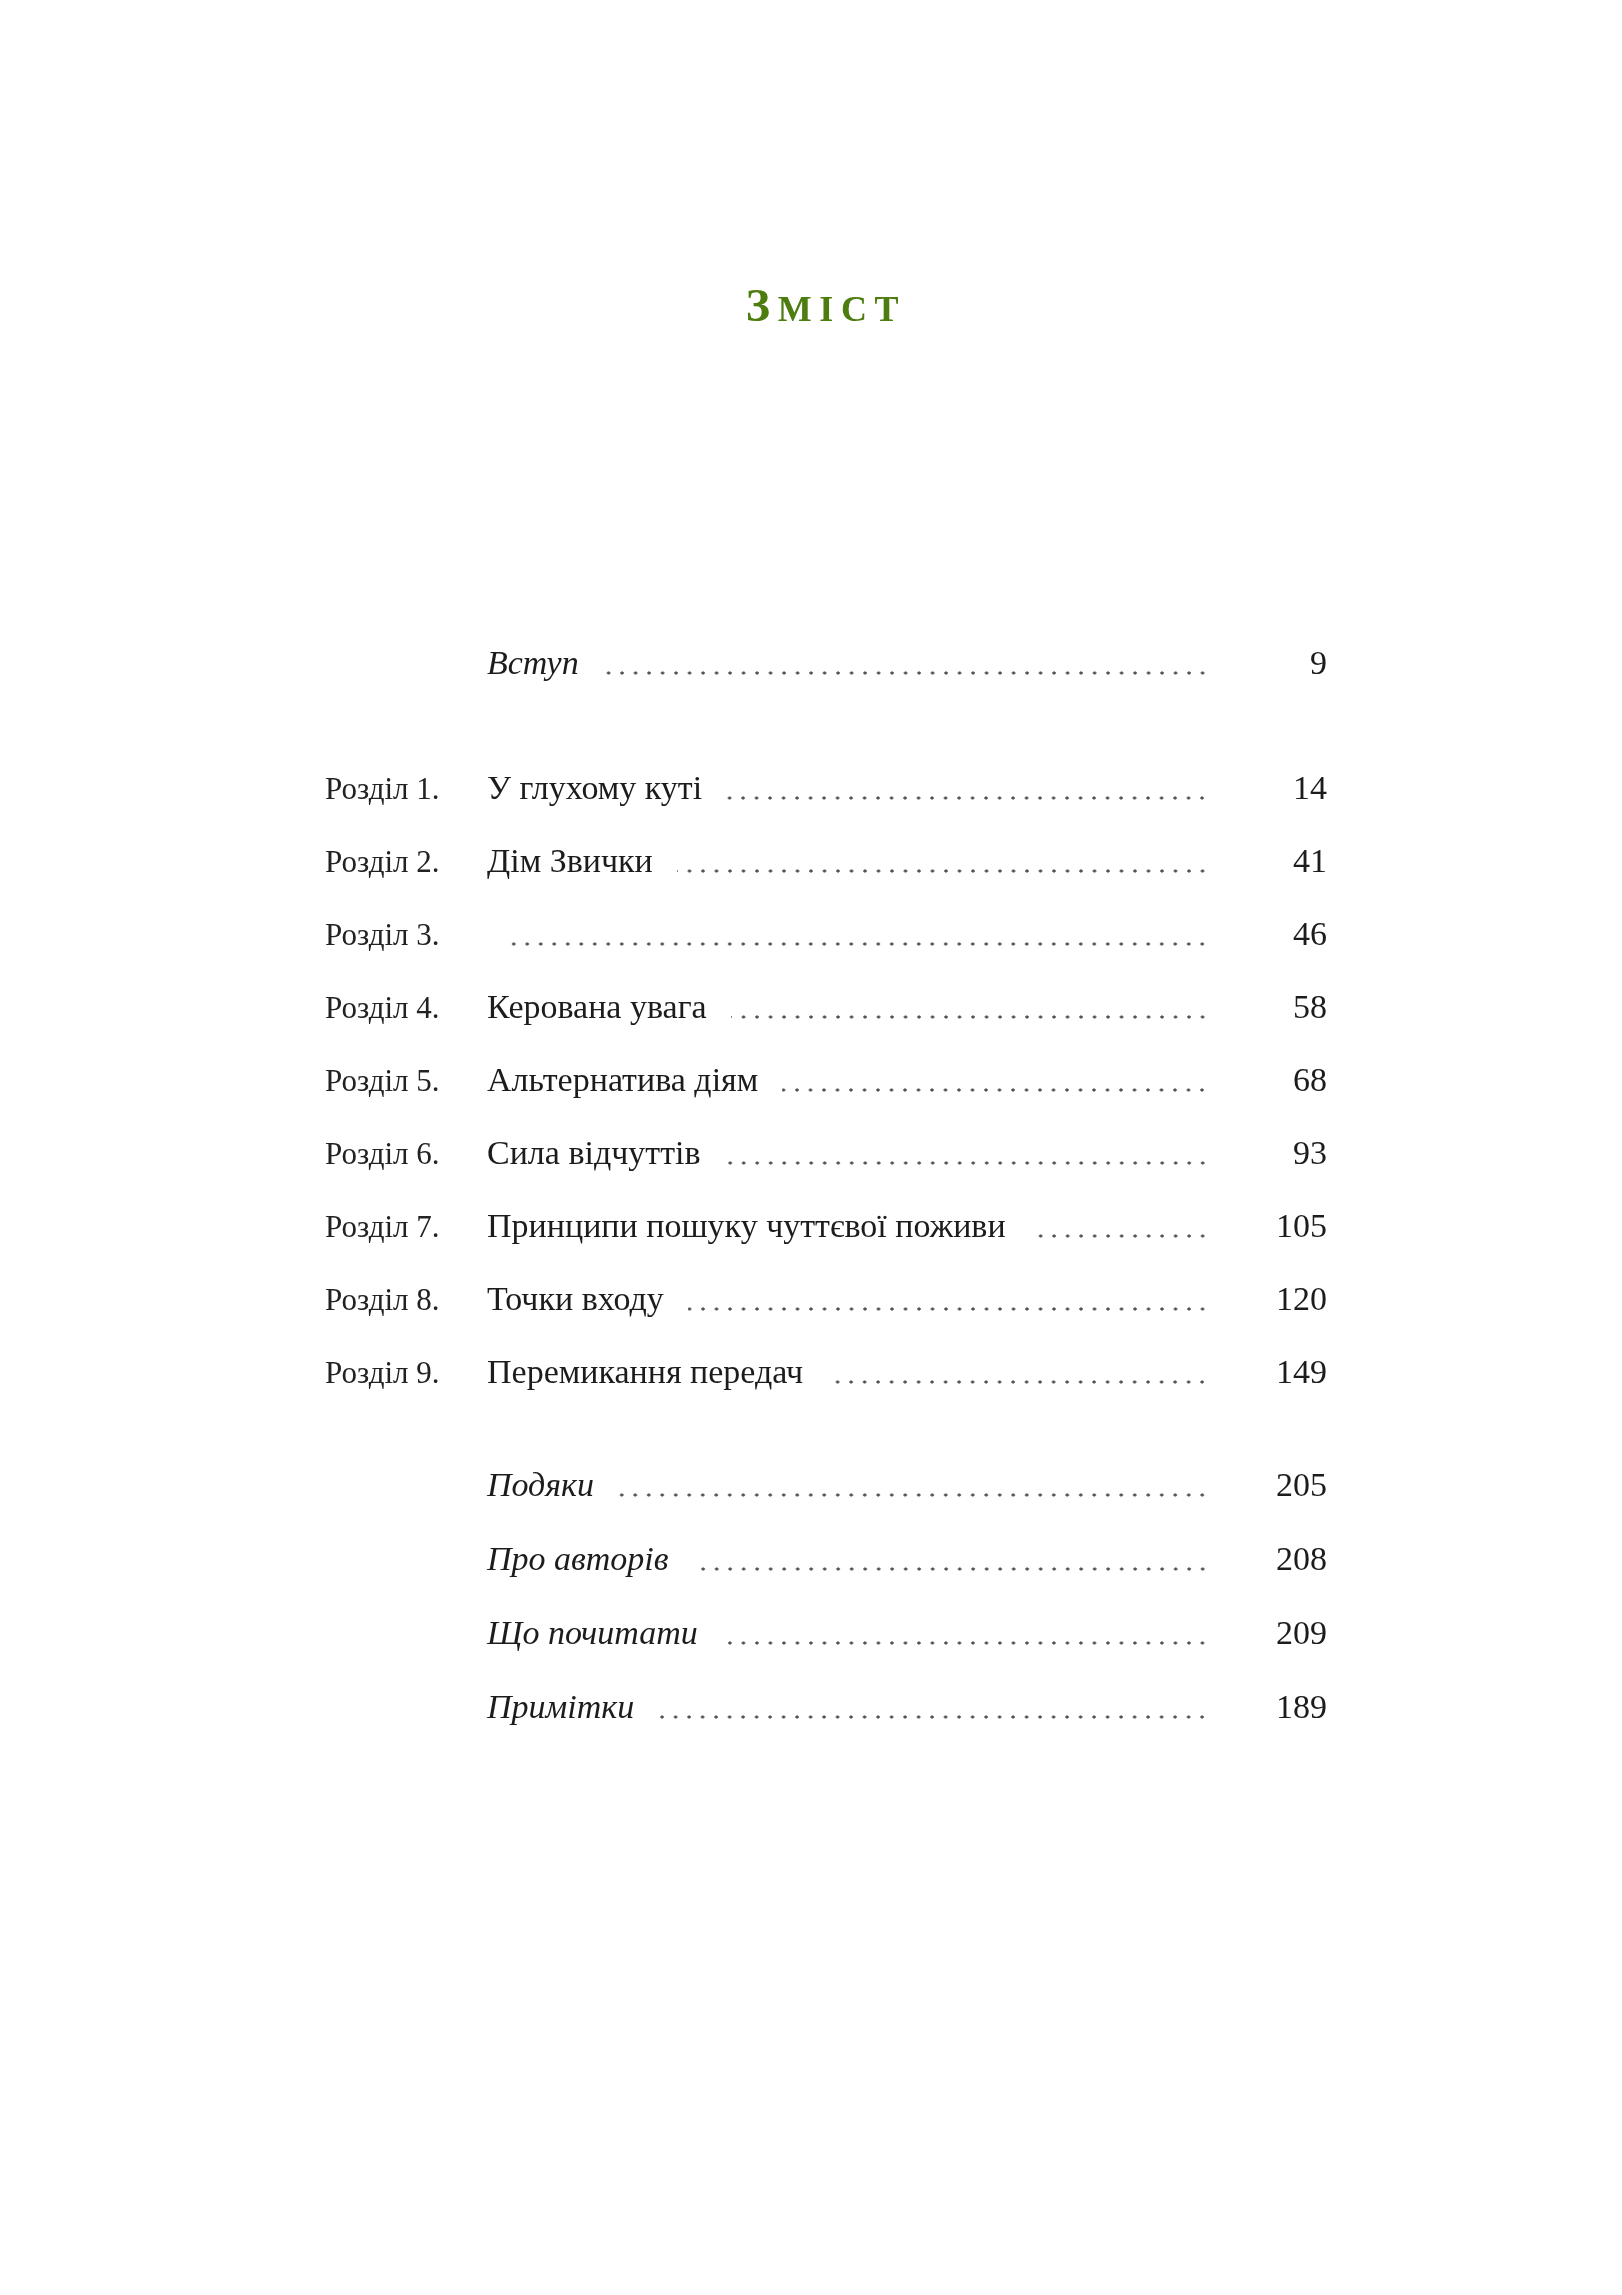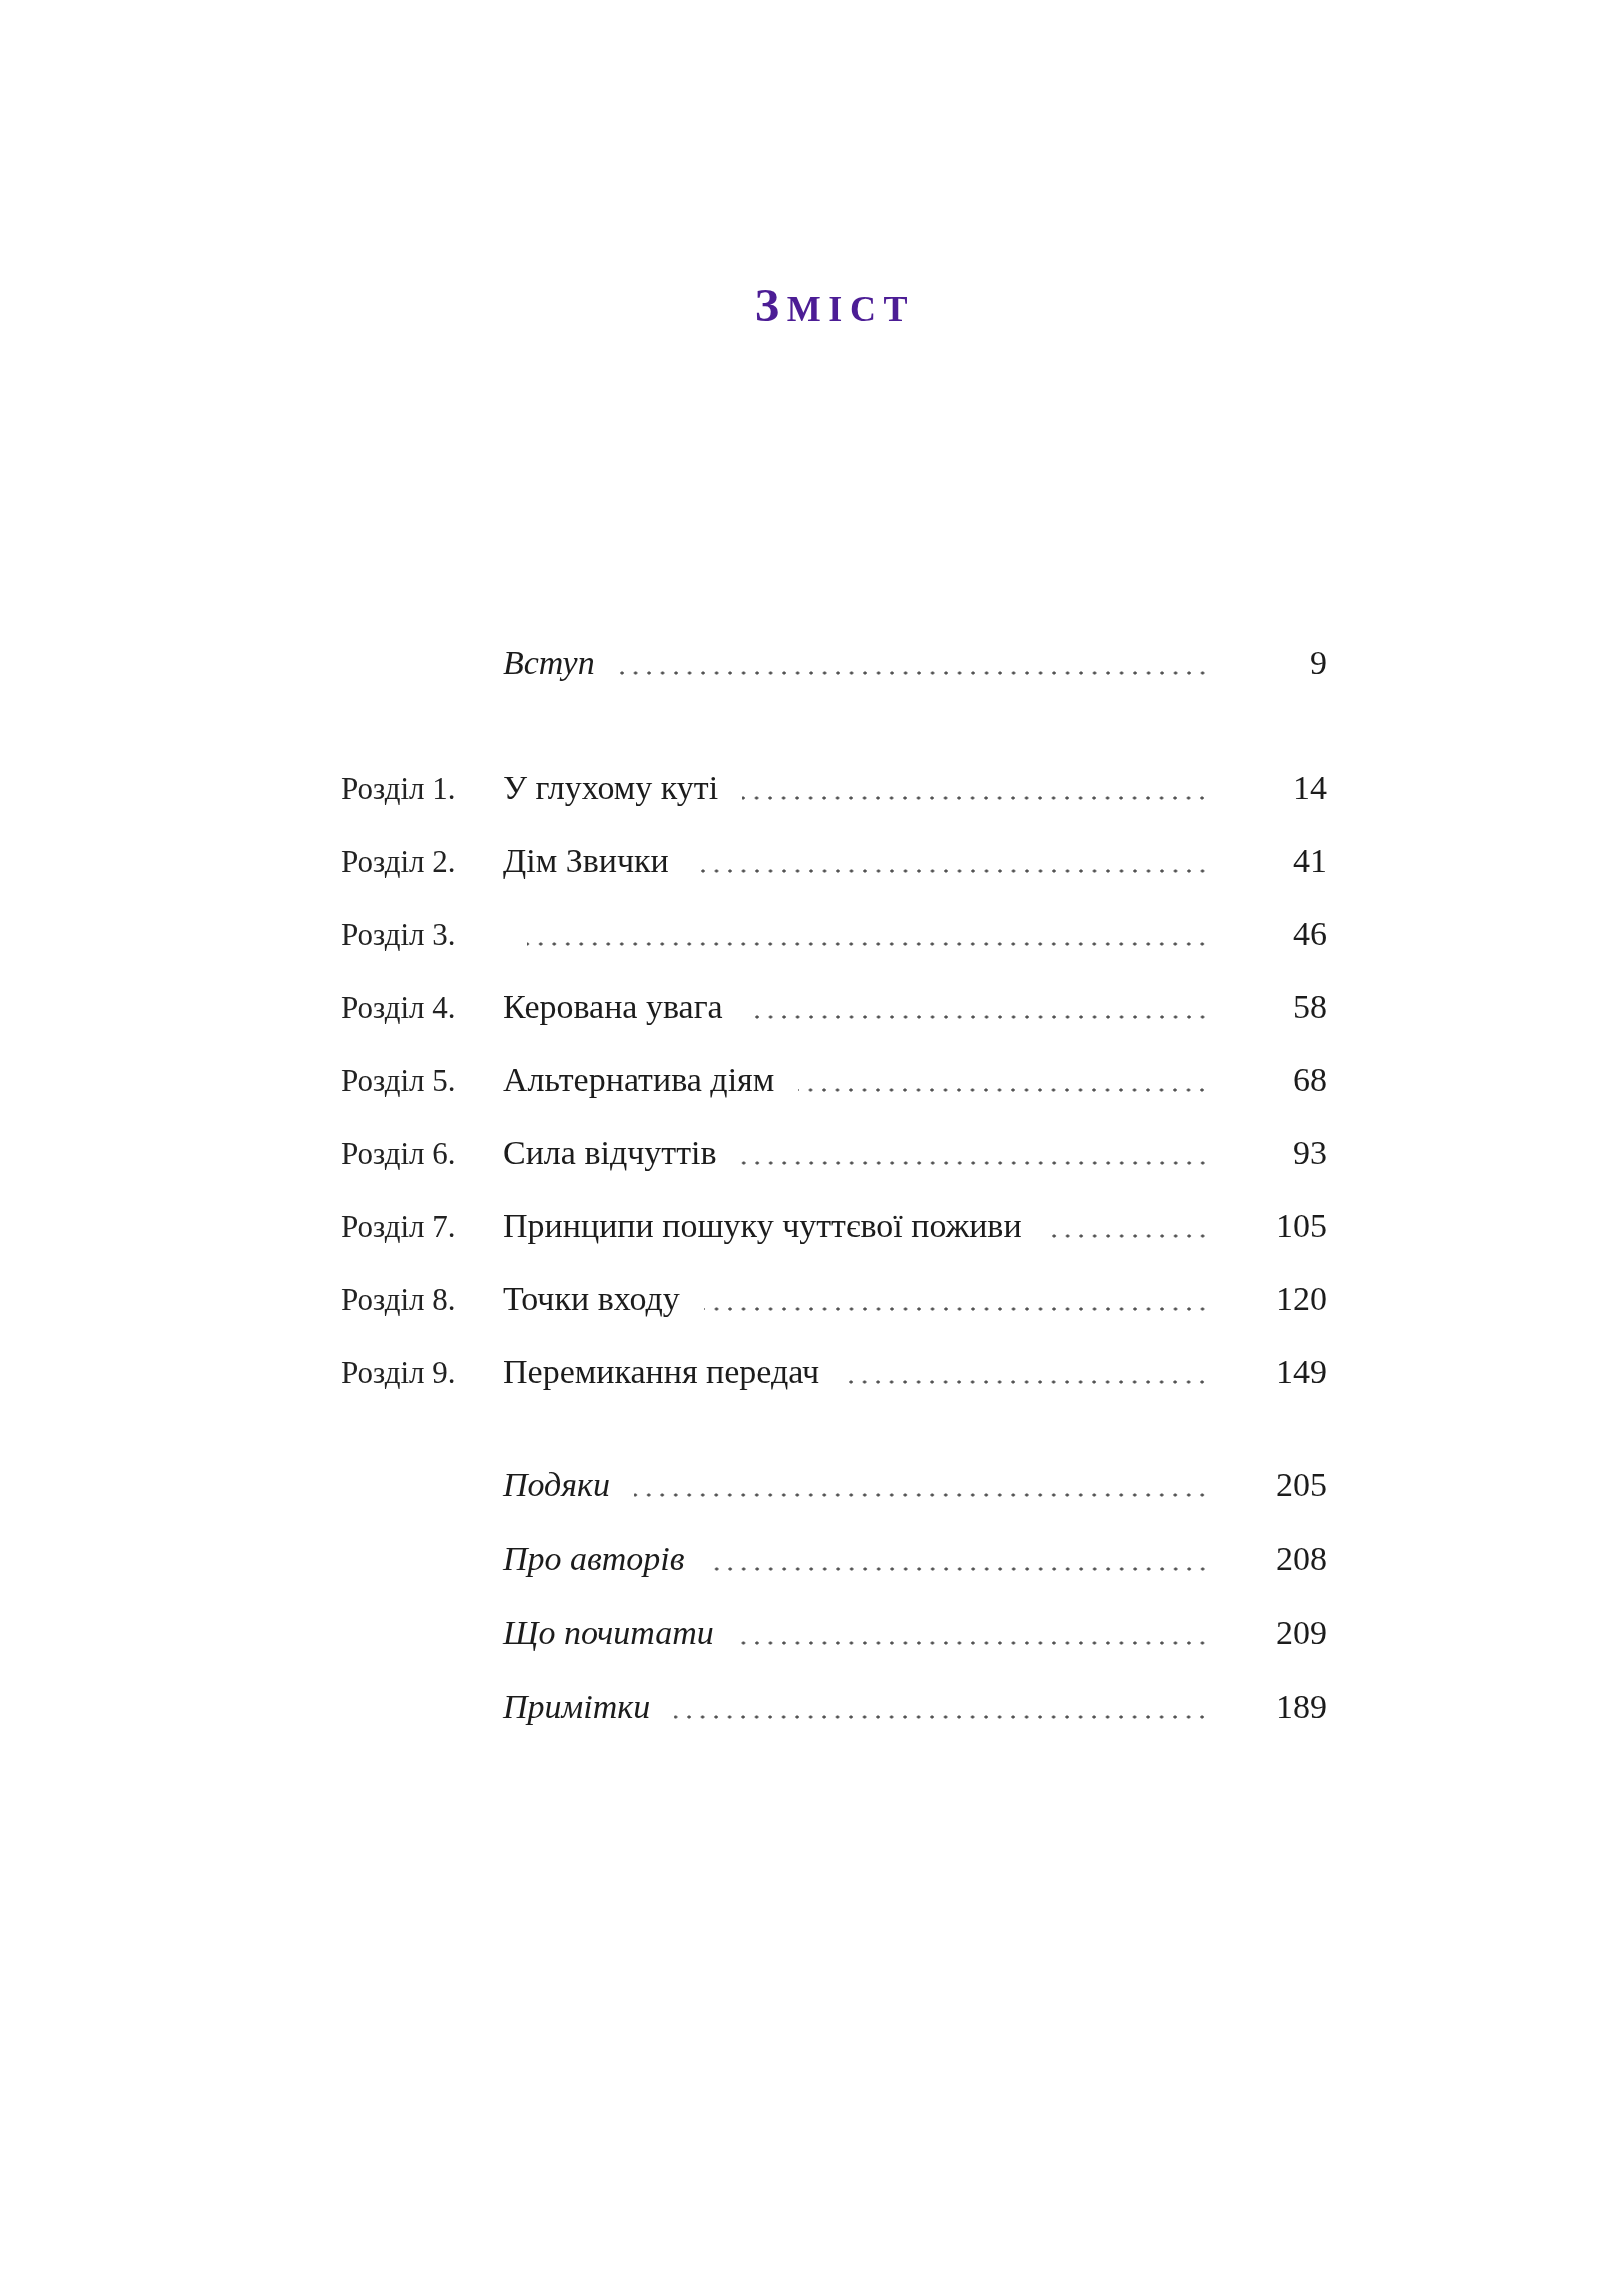--- a/index.html
+++ b/index.html
@@ -17,48 +17,47 @@
   }
   .page {
     position: absolute;
     inset: 0;
     background: #ffffff;
   }
   
   .book-title {
     position: absolute;
     top: 279px;
-    left: 334px;
+    left: 325px;
     width: 1002px;
     margin: 0;
     text-align: center;
     font-weight: 600;
     font-size: 36px;
     letter-spacing: 7.6px;
     text-transform: uppercase;
-    color: #4c1d95;
+    color: #4d7c0f;
   }
   .book-title::first-letter {
     font-size: 46px;
     letter-spacing: 7.6px;
   }
   
   .toc {
     position: absolute;
     top: 642px;
     left: 325px;
     width: 1002px;
   }
   .toc-row {
     display: flex;
     align-items: baseline;
     height: 42px;
     line-height: 42px;
     white-space: nowrap;
-    margin-left: 16px;
   }
   .toc-row + .toc-row { margin-top: 31px; }
   .toc-row.mt-after-intro { margin-top: 83px; }
   .toc-row.mt-backmatter  { margin-top: 71px; }
   .toc-row.mt-back        { margin-top: 32px; }
 
   .col-label {
     flex: 0 0 162px;
     font-size: 31px;
     color: #222222;

